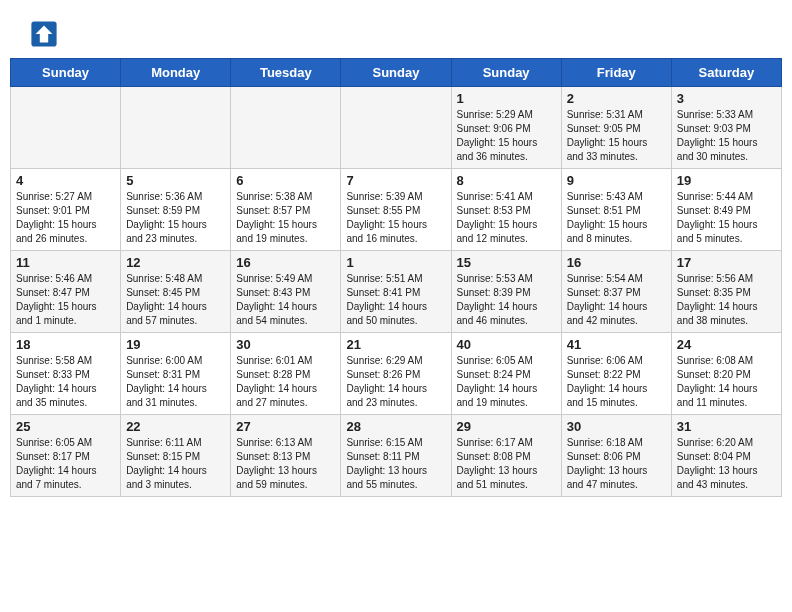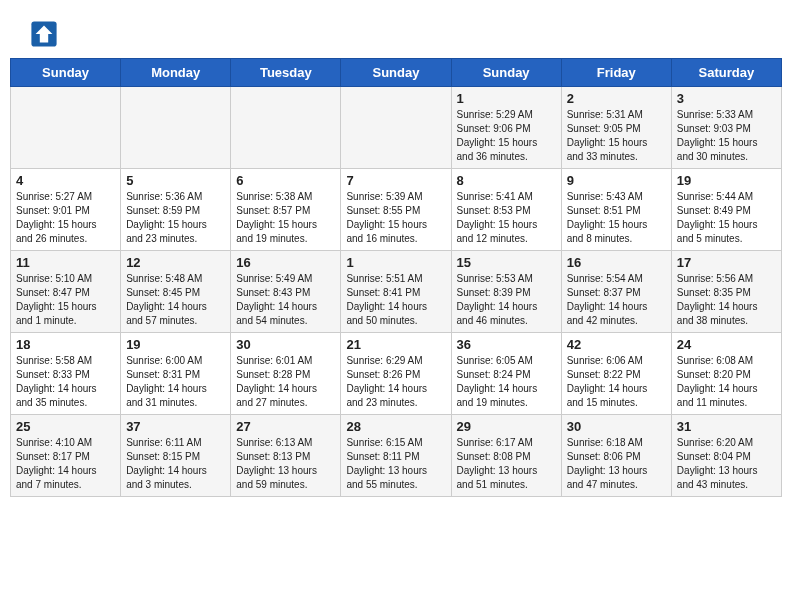--- a/index.html
+++ b/index.html
@@ -202,21 +202,21 @@
             <span class="day-num">19</span>
             <div class="day-info">Sunrise: 5:44 AM
 Sunset: 8:49 PM
 Daylight: 15 hours
 and 5 minutes.</div>
           </td>
         </tr>
         <tr>
           <td>
             <span class="day-num">11</span>
-            <div class="day-info">Sunrise: 5:10 AM
+            <div class="day-info">Sunrise: 5:46 AM
 Sunset: 8:47 PM
 Daylight: 15 hours
 and 1 minute.</div>
           </td>
           <td>
             <span class="day-num">12</span>
             <div class="day-info">Sunrise: 5:48 AM
 Sunset: 8:45 PM
 Daylight: 14 hours
 and 57 minutes.</div>
@@ -280,51 +280,51 @@
 and 27 minutes.</div>
           </td>
           <td>
             <span class="day-num">21</span>
             <div class="day-info">Sunrise: 6:29 AM
 Sunset: 8:26 PM
 Daylight: 14 hours
 and 23 minutes.</div>
           </td>
           <td>
-            <span class="day-num">36</span>
+            <span class="day-num">40</span>
             <div class="day-info">Sunrise: 6:05 AM
 Sunset: 8:24 PM
 Daylight: 14 hours
 and 19 minutes.</div>
           </td>
           <td>
-            <span class="day-num">42</span>
+            <span class="day-num">41</span>
             <div class="day-info">Sunrise: 6:06 AM
 Sunset: 8:22 PM
 Daylight: 14 hours
 and 15 minutes.</div>
           </td>
           <td>
             <span class="day-num">24</span>
             <div class="day-info">Sunrise: 6:08 AM
 Sunset: 8:20 PM
 Daylight: 14 hours
 and 11 minutes.</div>
           </td>
         </tr>
         <tr>
           <td>
             <span class="day-num">25</span>
-            <div class="day-info">Sunrise: 4:10 AM
+            <div class="day-info">Sunrise: 6:05 AM
 Sunset: 8:17 PM
 Daylight: 14 hours
 and 7 minutes.</div>
           </td>
           <td>
-            <span class="day-num">37</span>
+            <span class="day-num">22</span>
             <div class="day-info">Sunrise: 6:11 AM
 Sunset: 8:15 PM
 Daylight: 14 hours
 and 3 minutes.</div>
           </td>
           <td>
             <span class="day-num">27</span>
             <div class="day-info">Sunrise: 6:13 AM
 Sunset: 8:13 PM
 Daylight: 13 hours

